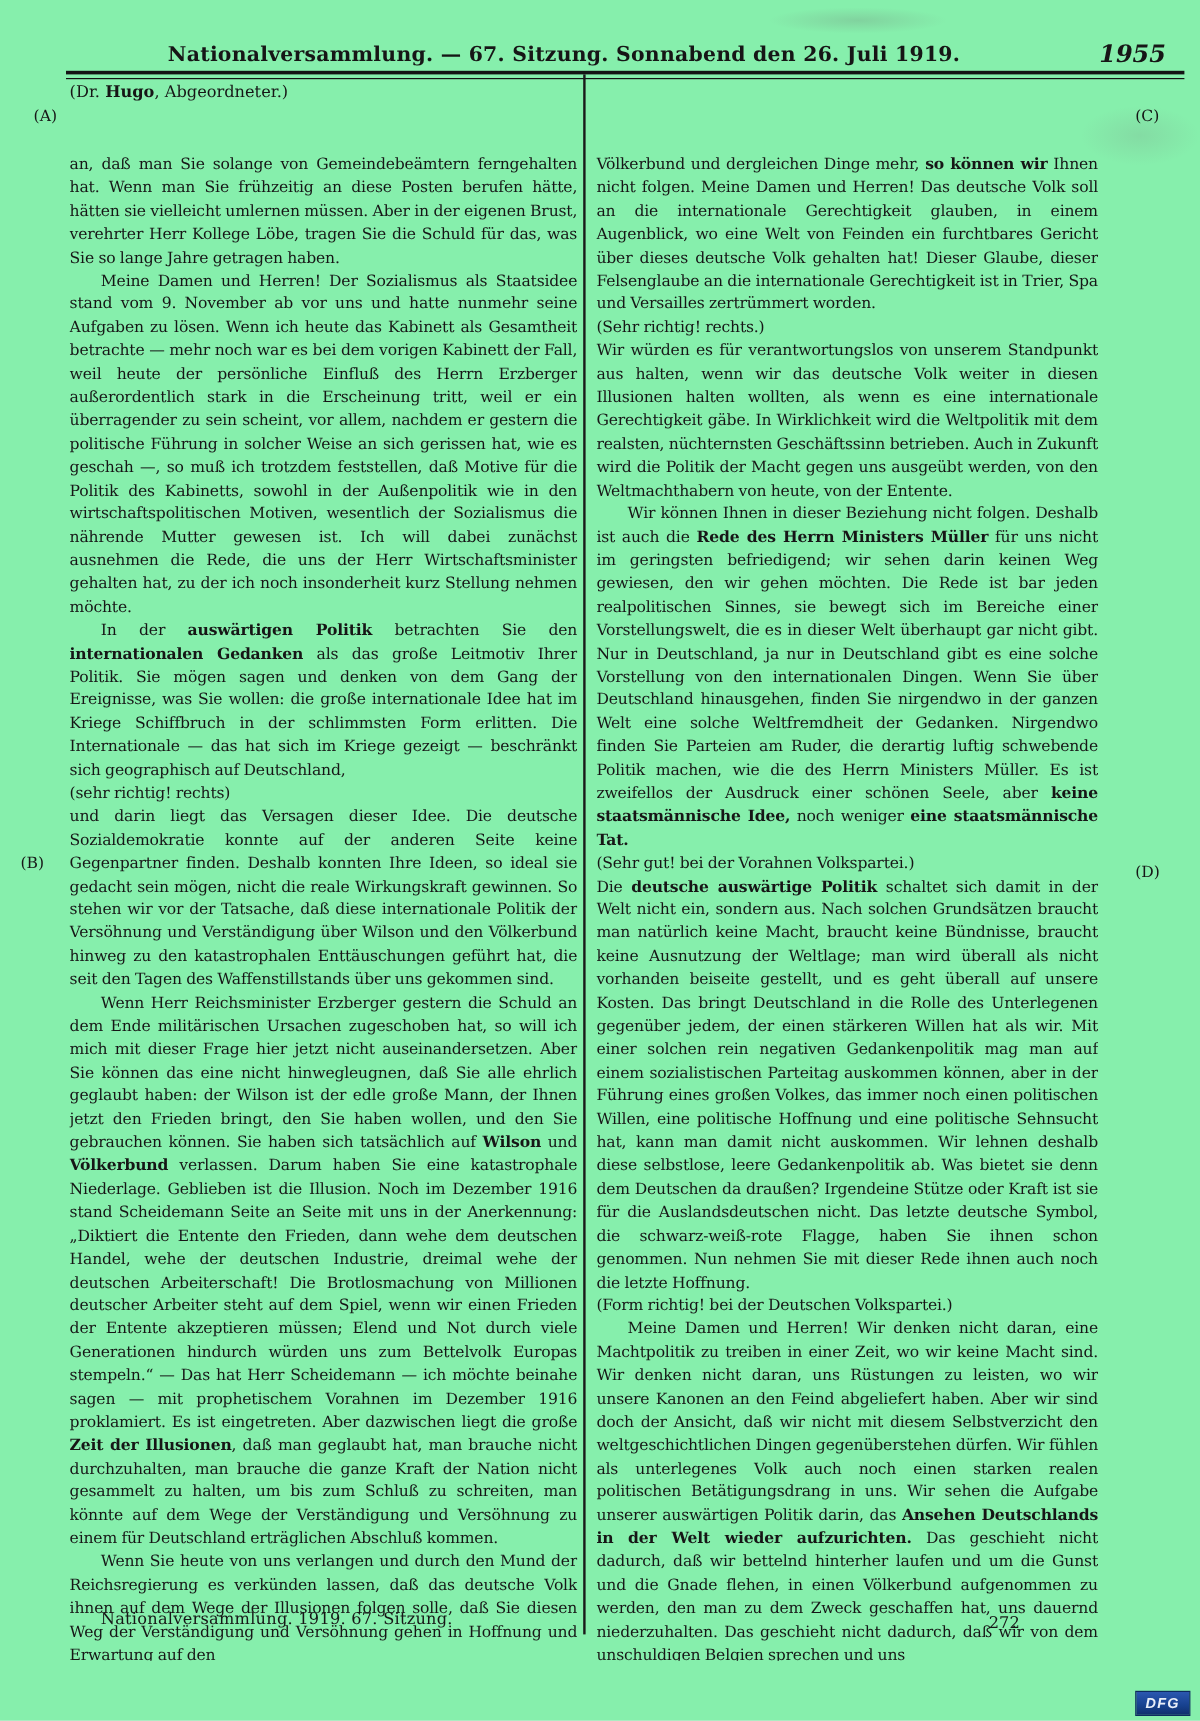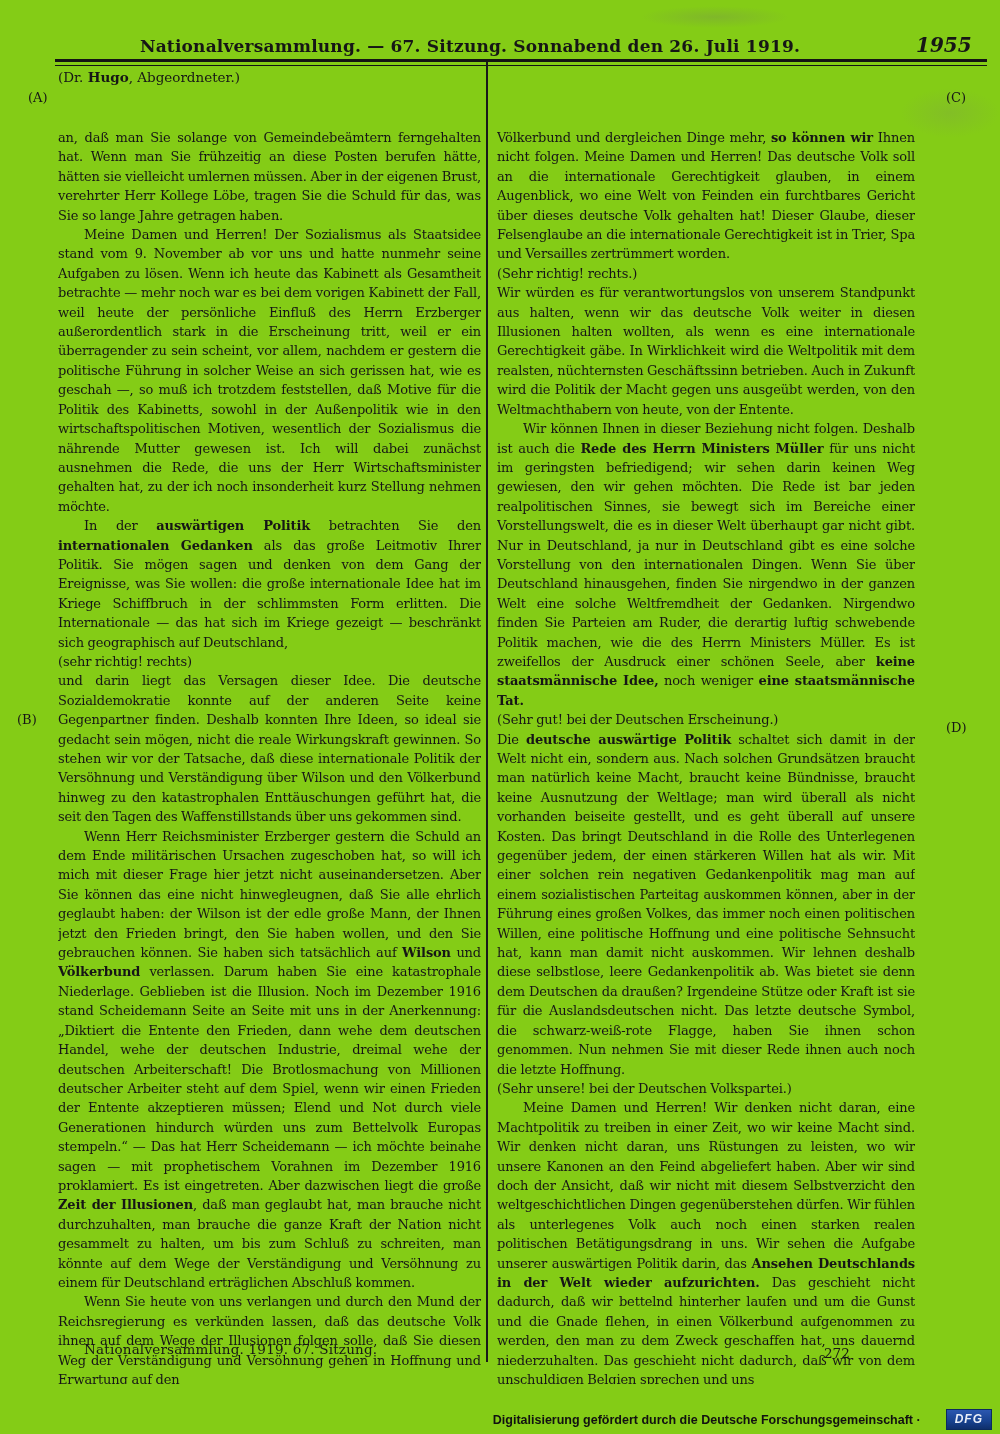--- a/index.html
+++ b/index.html
@@ -1,19 +1,19 @@
 <!DOCTYPE html>
 <html lang="de"><head>
 <meta charset="utf-8">
 <style>
   html,body{margin:0;padding:0;background:#e8e8e6;}
   #page{
     position:relative;
     width:1000px;height:1434px;
-    background:#84cc16;
+    background:#86efac;
     overflow:hidden;
     font-family:"DejaVu Serif", serif;
     color:#161616;
   }
   
   .hdr-title{
     position:absolute;top:36px;left:0;width:940px;
     text-align:center;font-size:17px;font-weight:bold;
     letter-spacing:.2px;white-space:nowrap;
   }
@@ -113,27 +113,26 @@
       <p class="blk center"><span>(sehr richtig! rechts)</span></p>
       <p class="blk "><span>und darin liegt das Versagen dieser Idee.  Die deutsche Sozialdemokratie konnte auf der anderen Seite keine Gegenpartner finden.  Deshalb konnten Ihre Ideen, so ideal sie gedacht sein mögen, nicht die reale Wirkungskraft gewinnen.  So stehen wir vor der Tatsache, daß diese internationale Politik der Versöhnung und Verständigung über Wilson und den Völkerbund hinweg zu den katastrophalen Enttäuschungen geführt hat, die seit den Tagen des Waffenstillstands über uns gekommen sind.</span></p>
       <p class="blk  indent"><span>Wenn Herr Reichsminister Erzberger gestern die Schuld an dem Ende militärischen Ursachen zugeschoben hat, so will ich mich mit dieser Frage hier jetzt nicht auseinandersetzen.  Aber Sie können das eine nicht hinwegleugnen, daß Sie alle ehrlich geglaubt haben: der Wilson ist der edle große Mann, der Ihnen jetzt den Frieden bringt, den Sie haben wollen, und den Sie gebrauchen können.  Sie haben sich tatsächlich auf </span><span class="bold">Wilson</span><span> und </span><span class="bold">Völkerbund</span><span> verlassen.  Darum haben Sie eine katastrophale Niederlage.  Geblieben ist die Illusion.  Noch im Dezember 1916 stand Scheidemann Seite an Seite mit uns in der Anerkennung: „Diktiert die Entente den Frieden, dann wehe dem deutschen Handel, wehe der deutschen Industrie, dreimal wehe der deutschen Arbeiterschaft!  Die Brotlosmachung von Millionen deutscher Arbeiter steht auf dem Spiel, wenn wir einen Frieden der Entente akzeptieren müssen; Elend und Not durch viele Generationen hindurch würden uns zum Bettelvolk Europas stempeln.“ — Das hat Herr Scheidemann — ich möchte beinahe sagen — mit prophetischem Vorahnen im Dezember 1916 proklamiert.  Es ist eingetreten.  Aber dazwischen liegt die große </span><span class="bold">Zeit der Illusionen</span><span>, daß man geglaubt hat, man brauche nicht durchzuhalten, man brauche die ganze Kraft der Nation nicht gesammelt zu halten, um bis zum Schluß zu schreiten, man könnte auf dem Wege der Verständigung und Versöhnung zu einem für Deutschland erträglichen Abschluß kommen.</span></p>
       <p class="blk  indent"><span>Wenn Sie heute von uns verlangen und durch den Mund der Reichsregierung es verkünden lassen, daß das deutsche Volk ihnen auf dem Wege der Illusionen folgen solle, daß Sie diesen Weg der Verständigung und Versöhnung gehen in Hoffnung und Erwartung auf den</span></p>
     </div>
   <div class="col col-right">
       <p class="blk "><span>Völkerbund und dergleichen Dinge mehr, </span><span class="bold">so können wir</span><span> Ihnen nicht folgen.  Meine Damen und Herren!  Das deutsche Volk soll an die internationale Gerechtigkeit glauben, in einem Augenblick, wo eine Welt von Feinden ein furchtbares Gericht über dieses deutsche Volk gehalten hat!  Dieser Glaube, dieser Felsenglaube an die internationale Gerechtigkeit ist in Trier, Spa und Versailles zertrümmert worden.</span></p>
       <p class="blk center"><span>(Sehr richtig! rechts.)</span></p>
       <p class="blk "><span>Wir würden es für verantwortungslos von unserem Standpunkt aus halten, wenn wir das deutsche Volk weiter in diesen Illusionen halten wollten, als wenn es eine internationale Gerechtigkeit gäbe.  In Wirklichkeit wird die Weltpolitik mit dem realsten, nüchternsten Geschäftssinn betrieben.  Auch in Zukunft wird die Politik der Macht gegen uns ausgeübt werden, von den Weltmachthabern von heute, von der Entente.</span></p>
       <p class="blk  indent"><span>Wir können Ihnen in dieser Beziehung nicht folgen. Deshalb ist auch die </span><span class="bold">Rede des Herrn Ministers Müller</span><span> für uns nicht im geringsten befriedigend; wir sehen darin keinen Weg gewiesen, den wir gehen möchten.  Die Rede ist bar jeden realpolitischen Sinnes, sie bewegt sich im Bereiche einer Vorstellungswelt, die es in dieser Welt überhaupt gar nicht gibt.  Nur in Deutschland, ja nur in Deutschland gibt es eine solche Vorstellung von den internationalen Dingen.  Wenn Sie über Deutschland hinausgehen, finden Sie nirgendwo in der ganzen Welt eine solche Weltfremdheit der Gedanken.  Nirgendwo finden Sie Parteien am Ruder, die derartig luftig schwebende Politik machen, wie die des Herrn Ministers Müller.  Es ist zweifellos der Ausdruck einer schönen Seele, aber </span><span class="bold">keine staatsmännische Idee,</span><span> noch weniger </span><span class="bold">eine staatsmännische Tat.</span></p>
-      <p class="blk center"><span>(Sehr gut! bei der Deutschen Erscheinung.)</span></p>
+      <p class="blk center"><span>(Sehr gut! bei der Vorahnen Volkspartei.)</span></p>
       <p class="blk "><span>Die </span><span class="bold">deutsche auswärtige Politik</span><span> schaltet sich damit in der Welt nicht ein, sondern aus.  Nach solchen Grundsätzen braucht man natürlich keine Macht, braucht keine Bündnisse, braucht keine Ausnutzung der Weltlage;  man wird überall als nicht vorhanden beiseite gestellt, und es geht überall auf unsere Kosten.  Das bringt Deutschland in die Rolle des Unterlegenen gegenüber jedem, der einen stärkeren Willen hat als wir.  Mit einer solchen rein negativen Gedankenpolitik mag man auf einem sozialistischen Parteitag auskommen können, aber in der Führung eines großen Volkes, das immer noch einen politischen Willen, eine politische Hoffnung und eine politische Sehnsucht hat, kann man damit nicht auskommen.  Wir lehnen deshalb diese selbstlose, leere Gedankenpolitik ab.  Was bietet sie denn dem Deutschen da draußen?  Irgendeine Stütze oder Kraft ist sie für die Auslandsdeutschen nicht. Das letzte deutsche Symbol, die schwarz-weiß-rote Flagge, haben Sie ihnen schon genommen.  Nun nehmen Sie mit dieser Rede ihnen auch noch die letzte Hoffnung.</span></p>
-      <p class="blk center"><span>(Sehr unsere! bei der Deutschen Volkspartei.)</span></p>
+      <p class="blk center"><span>(Form richtig! bei der Deutschen Volkspartei.)</span></p>
       <p class="blk  indent"><span>Meine Damen und Herren! Wir denken nicht daran, eine Machtpolitik zu treiben in einer Zeit, wo wir keine Macht sind.  Wir denken nicht daran, uns Rüstungen zu leisten, wo wir unsere Kanonen an den Feind abgeliefert haben.  Aber wir sind doch der Ansicht, daß wir nicht mit diesem Selbstverzicht den weltgeschichtlichen Dingen gegenüberstehen dürfen.  Wir fühlen als unterlegenes Volk auch noch einen starken realen politischen Betätigungsdrang in uns.  Wir sehen die Aufgabe unserer auswärtigen Politik darin, das </span><span class="bold">Ansehen Deutschlands in der Welt wieder aufzurichten.</span><span>  Das geschieht nicht dadurch, daß wir bettelnd hinterher laufen und um die Gunst und die Gnade flehen, in einen Völkerbund aufgenommen zu werden, den man zu dem Zweck geschaffen hat, uns dauernd niederzuhalten.  Das geschieht nicht dadurch, daß wir von dem unschuldigen Belgien sprechen und uns</span></p>
     </div>
 
   <div class="foot-left">Nationalversammlung.  1919.  67. Sitzung.</div>
   <div class="foot-right">272</div>
 
   <div class="dfg-line">
-    <span>Digitalisierung gefördert durch die Deutsche Forschungsgemeinschaft ·</span>
     <span class="dfg-logo">DFG</span>
   </div>
 
 </div>
 
 </body></html>

